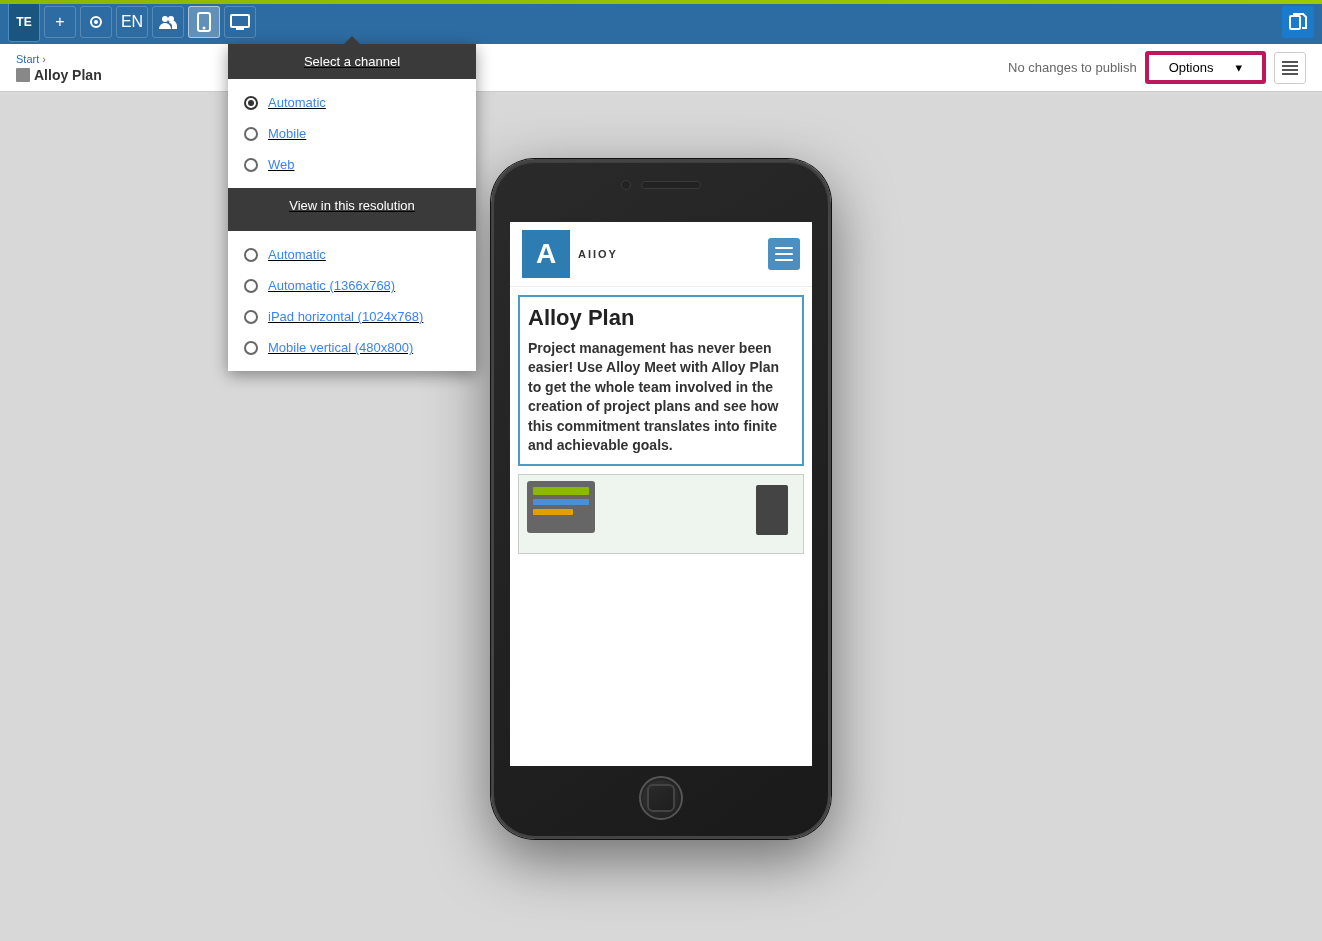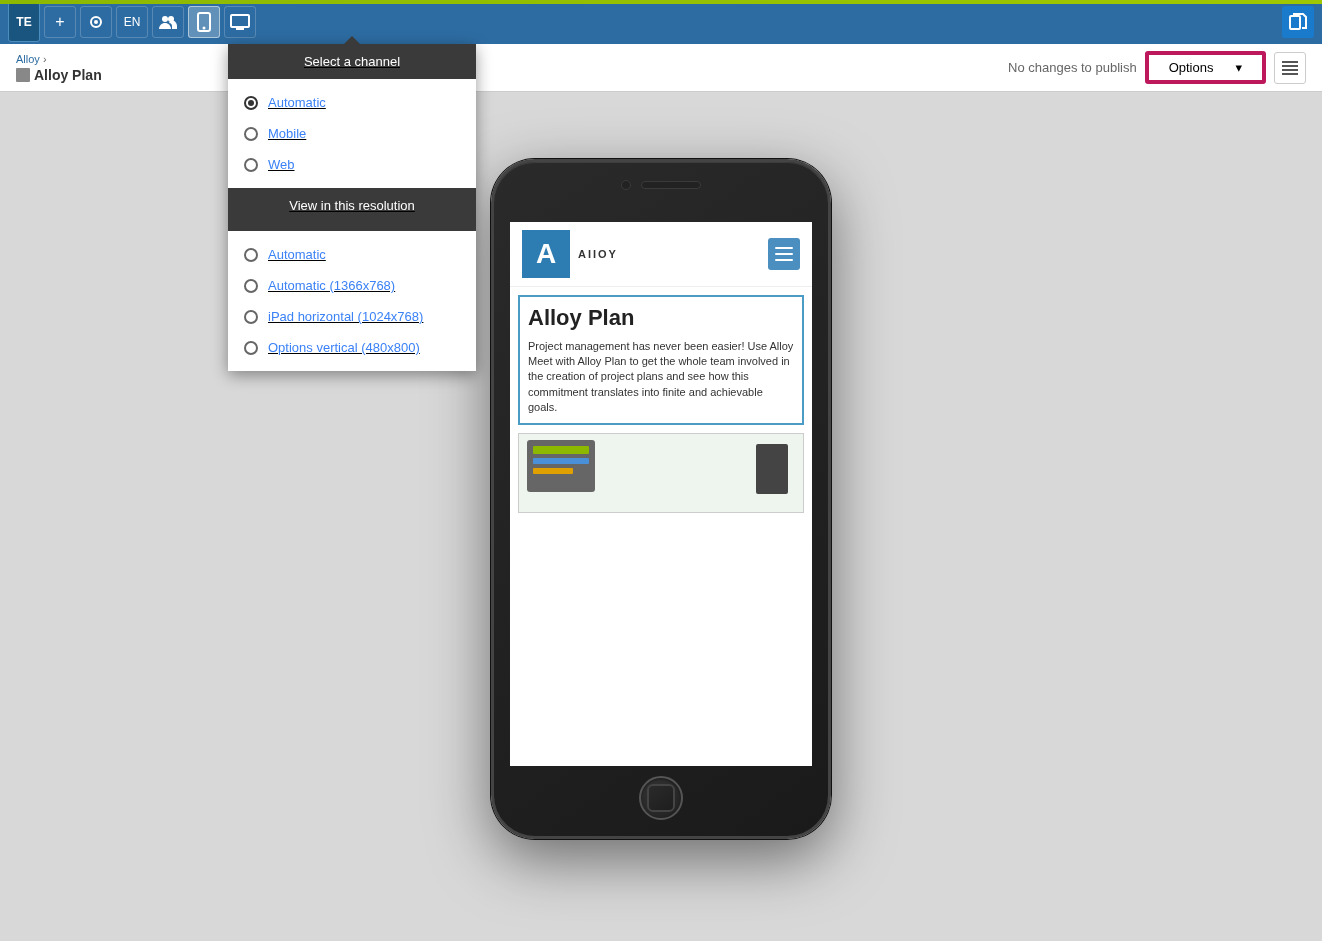--- a/index.html
+++ b/index.html
@@ -183,21 +183,21 @@
     }
     .content-box {
       border: 2px solid #4a9cc5;
       padding: 8px;
     }
     .content-title {
       font-size: 22px; font-weight: bold; color: #222;
       margin-bottom: 8px;
     }
     .content-text {
-      font-size: 11px; color: #333; line-height: 1.4; font-weight: normal;
+      font-size: 14px; color: #333; line-height: 1.4; font-weight: bold;
     }
     .content-image {
       width: 100%; height: 80px;
       background: linear-gradient(135deg, #e8f4e8 0%, #d0e8d0 50%, #c0d8c0 100%);
       margin-top: 8px;
       position: relative; overflow: hidden;
       border: 1px solid #ccc;
     }
 
     
@@ -278,21 +278,21 @@
 
 <div class="toolbar">
   <div class="toolbar-logo">TE</div>
   <div class="toolbar-btn">+</div>
   <div class="toolbar-btn">
     <svg width="16" height="16" viewBox="0 0 16 16" fill="white">
         <circle cx="8" cy="8" r="5" stroke="white" stroke-width="2" fill="none"></circle>
         <circle cx="8" cy="8" r="2" fill="white"></circle>
       </svg>
   </div>
-  <div class="toolbar-btn" style="font-size:12px; color:white;">EN</div>
+  <div class="toolbar-btn" style="font-size:16px; color:white;">EN</div>
   <div class="toolbar-btn">
     <svg width="18" height="14" viewBox="0 0 18 14" fill="white">
         <circle cx="6" cy="4" r="3" fill="white"></circle>
         <circle cx="12" cy="4" r="3" fill="white"></circle>
         <path d="M0 14c0-3.3 2.7-6 6-6s6 2.7 6 6H0z" fill="white"></path>
         <path d="M10 8c1.7 0 3 1.3 3 3v3h5v-3c0-3.3-2.7-6-6-6" fill="white"></path>
       </svg>
   </div>
   <div class="toolbar-btn active" style="background: rgba(255,255,255,0.25);">
     <svg width="14" height="20" viewBox="0 0 14 20" fill="white">
@@ -311,21 +311,21 @@
     <svg width="18" height="18" viewBox="0 0 18 18" fill="white">
         <rect x="1" y="3" width="10" height="13" rx="1" stroke="white" stroke-width="2" fill="none"></rect>
         <path d="M5 3V1h9l3 3v11h-4" stroke="white" stroke-width="2" fill="none"></path>
       </svg>
   </div>
 </div>
 
 <div class="breadcrumb-bar">
   <div class="breadcrumb">
     <div class="breadcrumb-start">
-      <a href="#">Alloy</a>
+      <a href="#">Start</a>
       <span>›</span>
     </div>
     <div class="breadcrumb-title">
       <svg width="14" height="14" viewBox="0 0 14 14" fill="#888">
           <rect width="14" height="14" rx="1"></rect>
         </svg>
       <span>Alloy Plan</span>
     </div>
   </div>
   <div class="breadcrumb-actions">
@@ -425,16 +425,16 @@
     <div class="dropdown-item">
       <div class="radio-circle"></div>
       <span>Automatic (1366x768)</span>
     </div>
     <div class="dropdown-item">
       <div class="radio-circle"></div>
       <span>iPad horizontal (1024x768)</span>
     </div>
     <div class="dropdown-item">
       <div class="radio-circle"></div>
-      <span>Options vertical (480x800)</span>
+      <span>Mobile vertical (480x800)</span>
     </div>
   </div>
 </div>
 
 </body></html>

